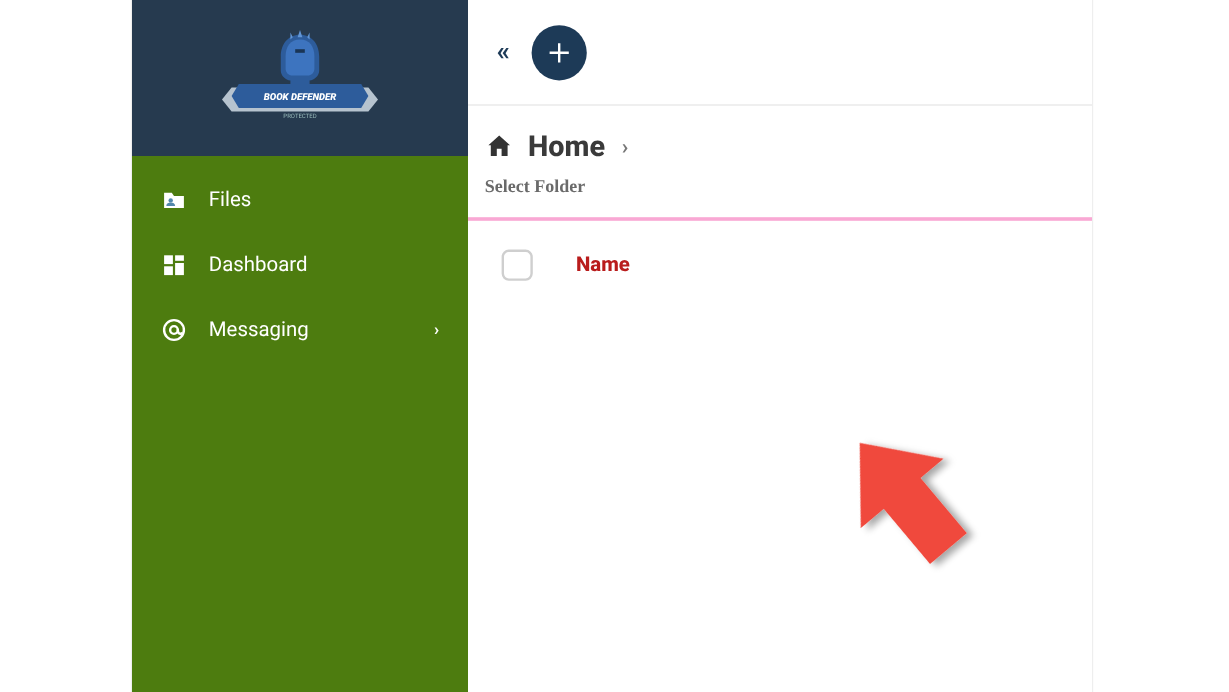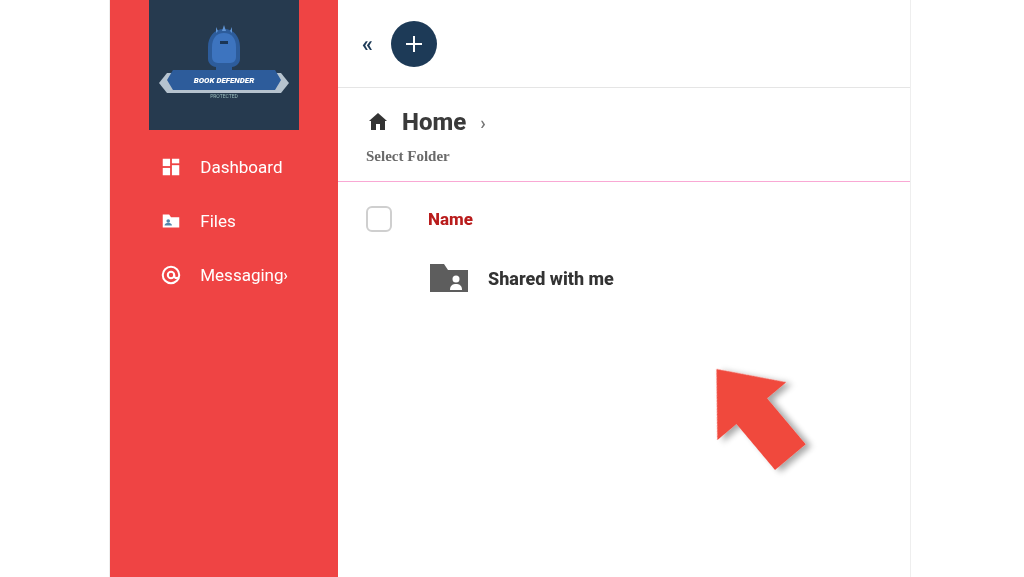--- a/index.html
+++ b/index.html
@@ -16,26 +16,25 @@
       left: 110px;
       top: 0;
       width: 800px;
       height: 577px;
       background: #fff;
       box-shadow: 0 0 0 1px #eee;
       display: flex;
     }
     
     .sidebar {
-      width: 228px;
-      background: #ef4444;
+      width: 280px;
+      background: #4d7c0f;
       display: flex;
       flex-direction: column;
       flex-shrink: 0;
-      align-items: center;
     }
     .sidebar-header {
       height: 130px;
       background: #263a4f;
       display: flex;
       align-items: center;
       justify-content: center;
     }
     .logo {
       width: 150px;
@@ -120,22 +119,22 @@
       height: 46px;
       border-radius: 50%;
       background: #1d3a57;
       display: flex;
       align-items: center;
       justify-content: center;
       cursor: pointer;
     }
     .add-btn svg { width: 24px; height: 24px; }
     .crumb-area {
-      padding: 20px 28px 16px;
-      border-bottom: 1px solid #f9a8d4;
+      padding: 20px 14px 16px;
+      border-bottom: 3px solid #f9a8d4;
     }
     .crumb {
       display: flex;
       align-items: center;
       gap: 12px;
       color: #333;
     }
     .crumb-home-icon { width: 24px; height: 24px; }
     .crumb-text { font-size: 24px; font-weight: 800; color: #3a3a3a; }
     .crumb-sep { font-size: 18px; color: #777; margin-left: 2px; font-weight: 600; }
@@ -198,34 +197,34 @@
           <text x="65" y="13" text-anchor="middle" font-size="8" font-weight="900" font-style="italic" fill="#fff">BOOK DEFENDER</text>
           <text x="65" y="28" text-anchor="middle" font-size="5" fill="#9bb">PROTECTED</text>
         </svg>
       </div>
     </div>
 
 
     <nav class="nav">
       <div class="nav-item">
         <svg class="nav-icon" viewBox="0 0 24 24">
+          <path d="M3 5 L10 5 L12 8 L21 8 L21 19 L3 19 Z" fill="#fff"></path>
+          <circle cx="9" cy="12" r="2" fill="#5287ac"></circle>
+          <path d="M5 17 C5 15 7 14 9 14 C11 14 13 15 13 17 Z" fill="#5287ac"></path>
+        </svg>
+        <span>Files</span>
+      </div>
+      <div class="nav-item">
+        <svg class="nav-icon" viewBox="0 0 24 24">
           <rect x="3" y="3" width="8" height="8" fill="#fff"></rect>
           <rect x="13" y="3" width="8" height="5" fill="#fff"></rect>
           <rect x="13" y="10" width="8" height="11" fill="#fff"></rect>
           <rect x="3" y="13" width="8" height="8" fill="#fff"></rect>
         </svg>
         <span>Dashboard</span>
-      </div>
-      <div class="nav-item">
-        <svg class="nav-icon" viewBox="0 0 24 24">
-          <path d="M3 5 L10 5 L12 8 L21 8 L21 19 L3 19 Z" fill="#fff"></path>
-          <circle cx="9" cy="12" r="2" fill="#5287ac"></circle>
-          <path d="M5 17 C5 15 7 14 9 14 C11 14 13 15 13 17 Z" fill="#5287ac"></path>
-        </svg>
-        <span>Files</span>
       </div>
       <div class="nav-item">
         <svg class="nav-icon" viewBox="0 0 24 24">
           <circle cx="12" cy="12" r="9" fill="none" stroke="#fff" stroke-width="2.2"></circle>
           <circle cx="12" cy="12" r="3.5" fill="none" stroke="#fff" stroke-width="2.2"></circle>
           <path d="M15.5 12 C15.5 15 17 16 19 15" fill="none" stroke="#fff" stroke-width="2.2" stroke-linecap="round"></path>
         </svg>
         <span>Messaging</span>
         <span class="nav-chevron">›</span>
       </div>
@@ -250,29 +249,20 @@
         <span class="crumb-text">Home</span>
         <span class="crumb-sep">›</span>
       </div>
       <div class="crumb-sub">Select Folder</div>
     </div>
 
     <div class="list">
       <div class="list-header">
         <div class="checkbox"></div>
         <div class="col-name">Name</div>
-      </div>
-      <div class="list-row">
-        <div class="row-spacer"></div>
-        <svg class="folder-icon" viewBox="0 0 42 36">
-          <path d="M2 4 L16 4 L20 10 L40 10 L40 32 L2 32 Z" fill="#5d5d5d"></path>
-          <circle cx="28" cy="19" r="3.5" fill="#fff"></circle>
-          <path d="M22 30 C22 25 25 24 28 24 C31 24 34 25 34 30 Z" fill="#fff"></path>
-        </svg>
-        <span class="row-label">Shared with me</span>
       </div>
     </div>
   </main>
 
   <svg class="arrow" viewBox="0 0 150 140">
     <defs>
       <filter id="sh" x="-20%" y="-20%" width="160%" height="160%">
         <feDropShadow dx="3" dy="5" stdDeviation="3" flood-opacity="0.35"></feDropShadow>
       </filter>
     </defs>

